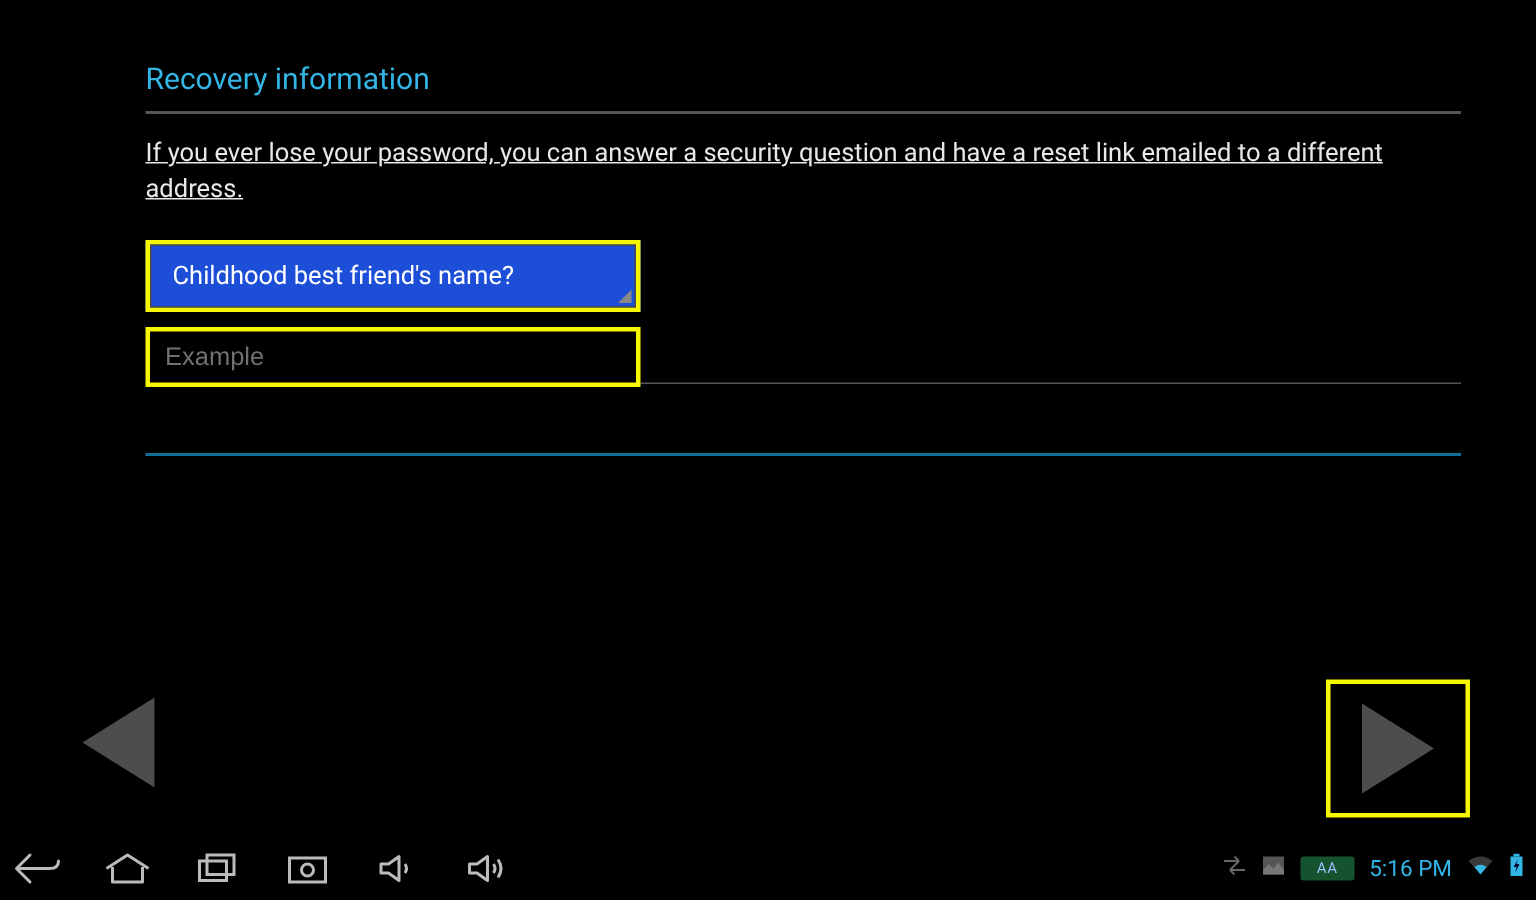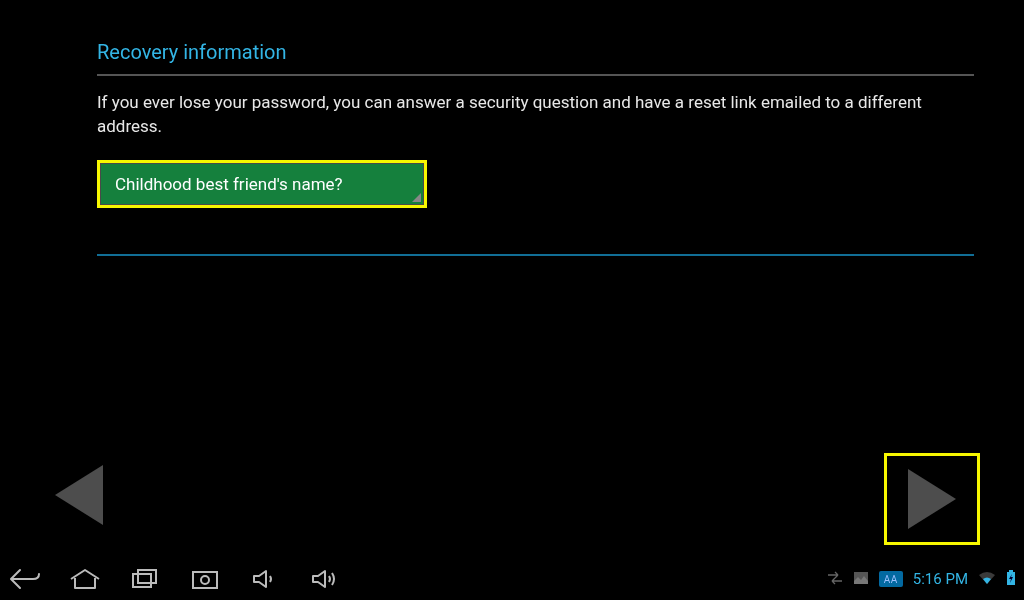--- a/index.html
+++ b/index.html
@@ -28,28 +28,29 @@
   .title-underline {
     height: 2px;
     background: #555;
     margin-bottom: 14px;
   }
   .desc {
     color: #e8e8e8;
     font-size: 17px;
     line-height: 24px;
     margin-bottom: 22px;
+    text-decoration: underline;
   }
 
   .spinner-wrap {
     position: relative;
     width: 330px;
     height: 48px;
     border: 3px solid #f7f700;
-    background: #15803d;
+    background: #1d4ed8;
     margin-bottom: 10px;
   }
   .spinner-inner {
     position: absolute;
     inset: 0;
     border: 1px solid #4a4a4a;
     display: flex;
     align-items: center;
     padding: 0 14px;
     font-size: 17px;
@@ -159,22 +160,22 @@
   }
   .nav-icon {
     width: 34px;
     height: 30px;
     display: flex;
     align-items: center;
     justify-content: center;
   }
 
   .aa-badge {
-    width: 24px; height: 16px;
-    background: #0369a1;
+    width: 36px; height: 16px;
+    background: #14532d;
     border-radius: 2px;
     color: #9cc0ff;
     font-size: 10px;
     display: flex; align-items: center; justify-content: center;
     letter-spacing: 0.5px;
   }
   .clock { color: #33b5e5; font-size: 15px; }
 </style>
 </head>
 <body>
@@ -184,20 +185,26 @@
   <div class="title-underline"></div>
   <div class="desc">If you ever lose your password, you can answer a security question and have a reset link emailed to a different address.</div>
 
   <div class="spinner-wrap">
     <div class="spinner-inner">
       <span>Childhood best friend's name?</span>
       <span class="spinner-triangle"></span>
     </div>
   </div>
 
+  <div class="field-row">
+    <div class="field-line"></div>
+    <div class="field-box">
+      <input class="field-input" type="text" placeholder="Example" style="">
+    </div>
+  </div>
 
   <div class="field-row">
     <div class="field-line accent"></div>
   </div>
 </div>
 
 <div class="nav-back">
   <div class="tri-left"></div>
 </div>
 

